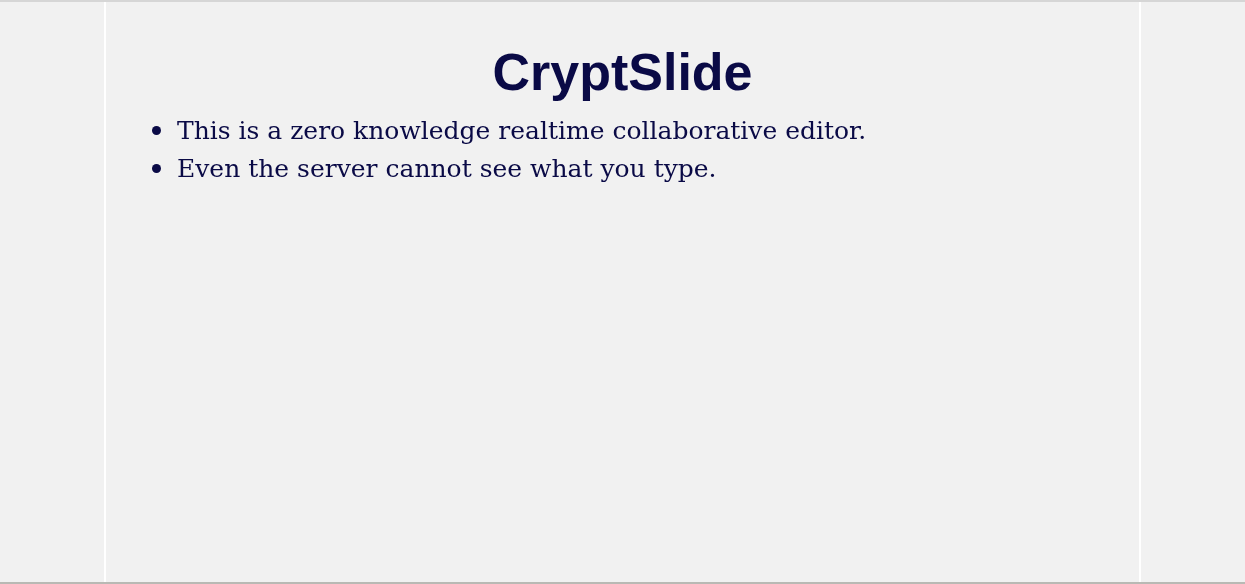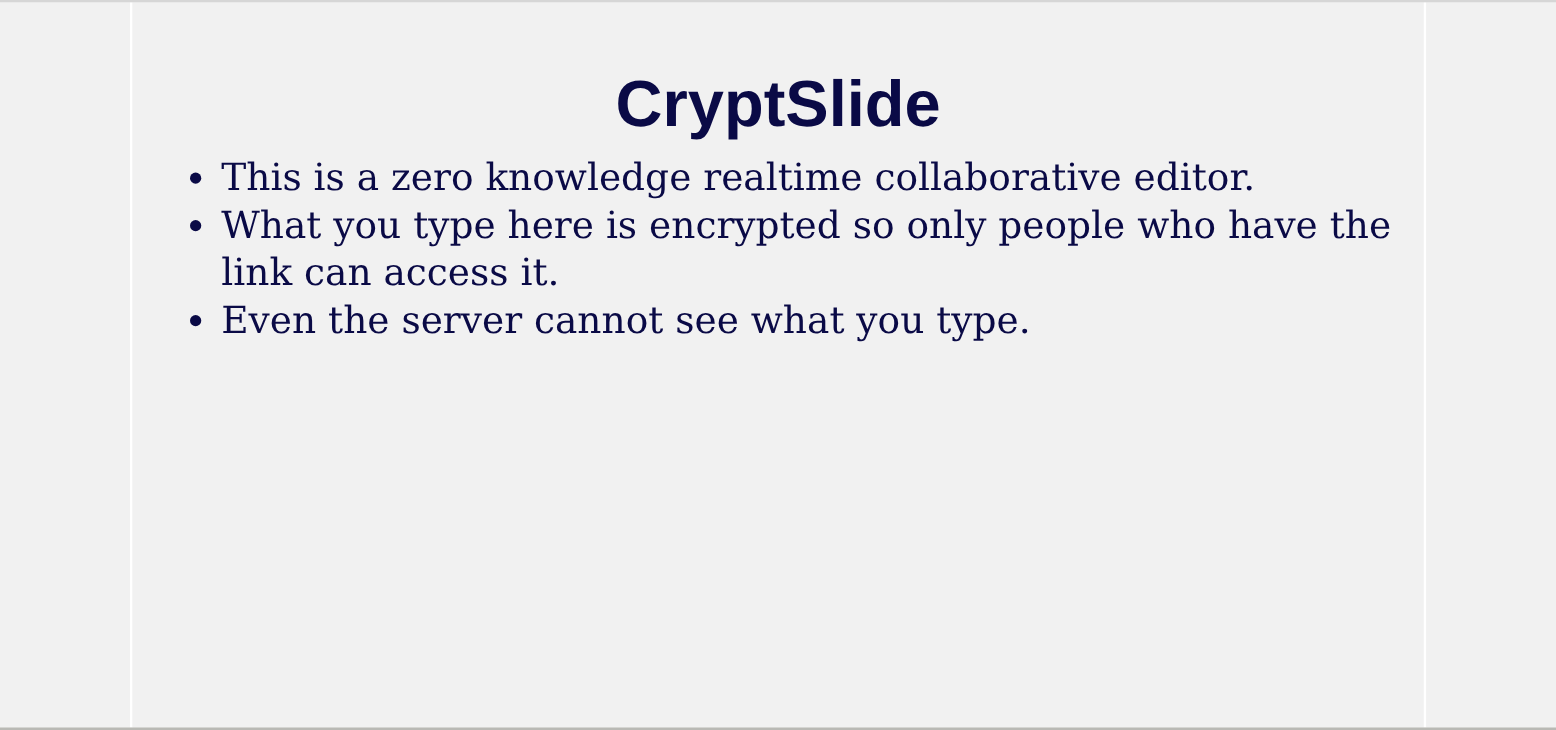--- a/index.html
+++ b/index.html
@@ -61,38 +61,38 @@
     position: absolute;
     left: 106px;
     top: 2px;
     width: 1033px;
     height: 580px;
     background: #f1f1f1;
     box-sizing: border-box;
   }
 
   #slide-title {
-    margin: 12px;
+    margin: 0;
     padding: 0;
     text-align: center;
     font-family: "Liberation Sans", sans-serif;
     font-weight: bold;
     font-size: 52px;
     line-height: 1;
     color: #0a0a46;
     padding-top: 44px;
     letter-spacing: 0px;
   }
 
   #slide-body {
     margin: 0;
     padding: 0;
     list-style: none;
     font-family: "DejaVu Serif", "Liberation Serif", serif;
-    font-size: 30px;
+    font-size: 25px;
     line-height: 38px;
     color: #0a0a46;
     margin-top: 14px;
     padding-left: 46px;
   }
 
   #slide-body li {
     position: relative;
     padding-left: 25px;
     margin: 0;
@@ -126,24 +126,20 @@
 
   <h1 id="slide-title">CryptSlide</h1>
 
   <ul id="slide-body">
     <li>
       <span class="bullet-dot"></span>
       <span class="bullet-text">This is a zero knowledge realtime collaborative editor.</span>
     </li>
     <li>
       <span class="bullet-dot"></span>
-      <span class="bullet-text">What you type here is encrypted so only people who have the link can access it.</span>
-    </li>
-    <li>
-      <span class="bullet-dot"></span>
       <span class="bullet-text">Even the server cannot see what you type.</span>
     </li>
   </ul>
 
 </div>
 
 <div class="gutter-rule" id="gutter-rule-right"></div>
 <div class="gutter" id="gutter-right"></div>
 
 <div id="bottom-rule"></div>

